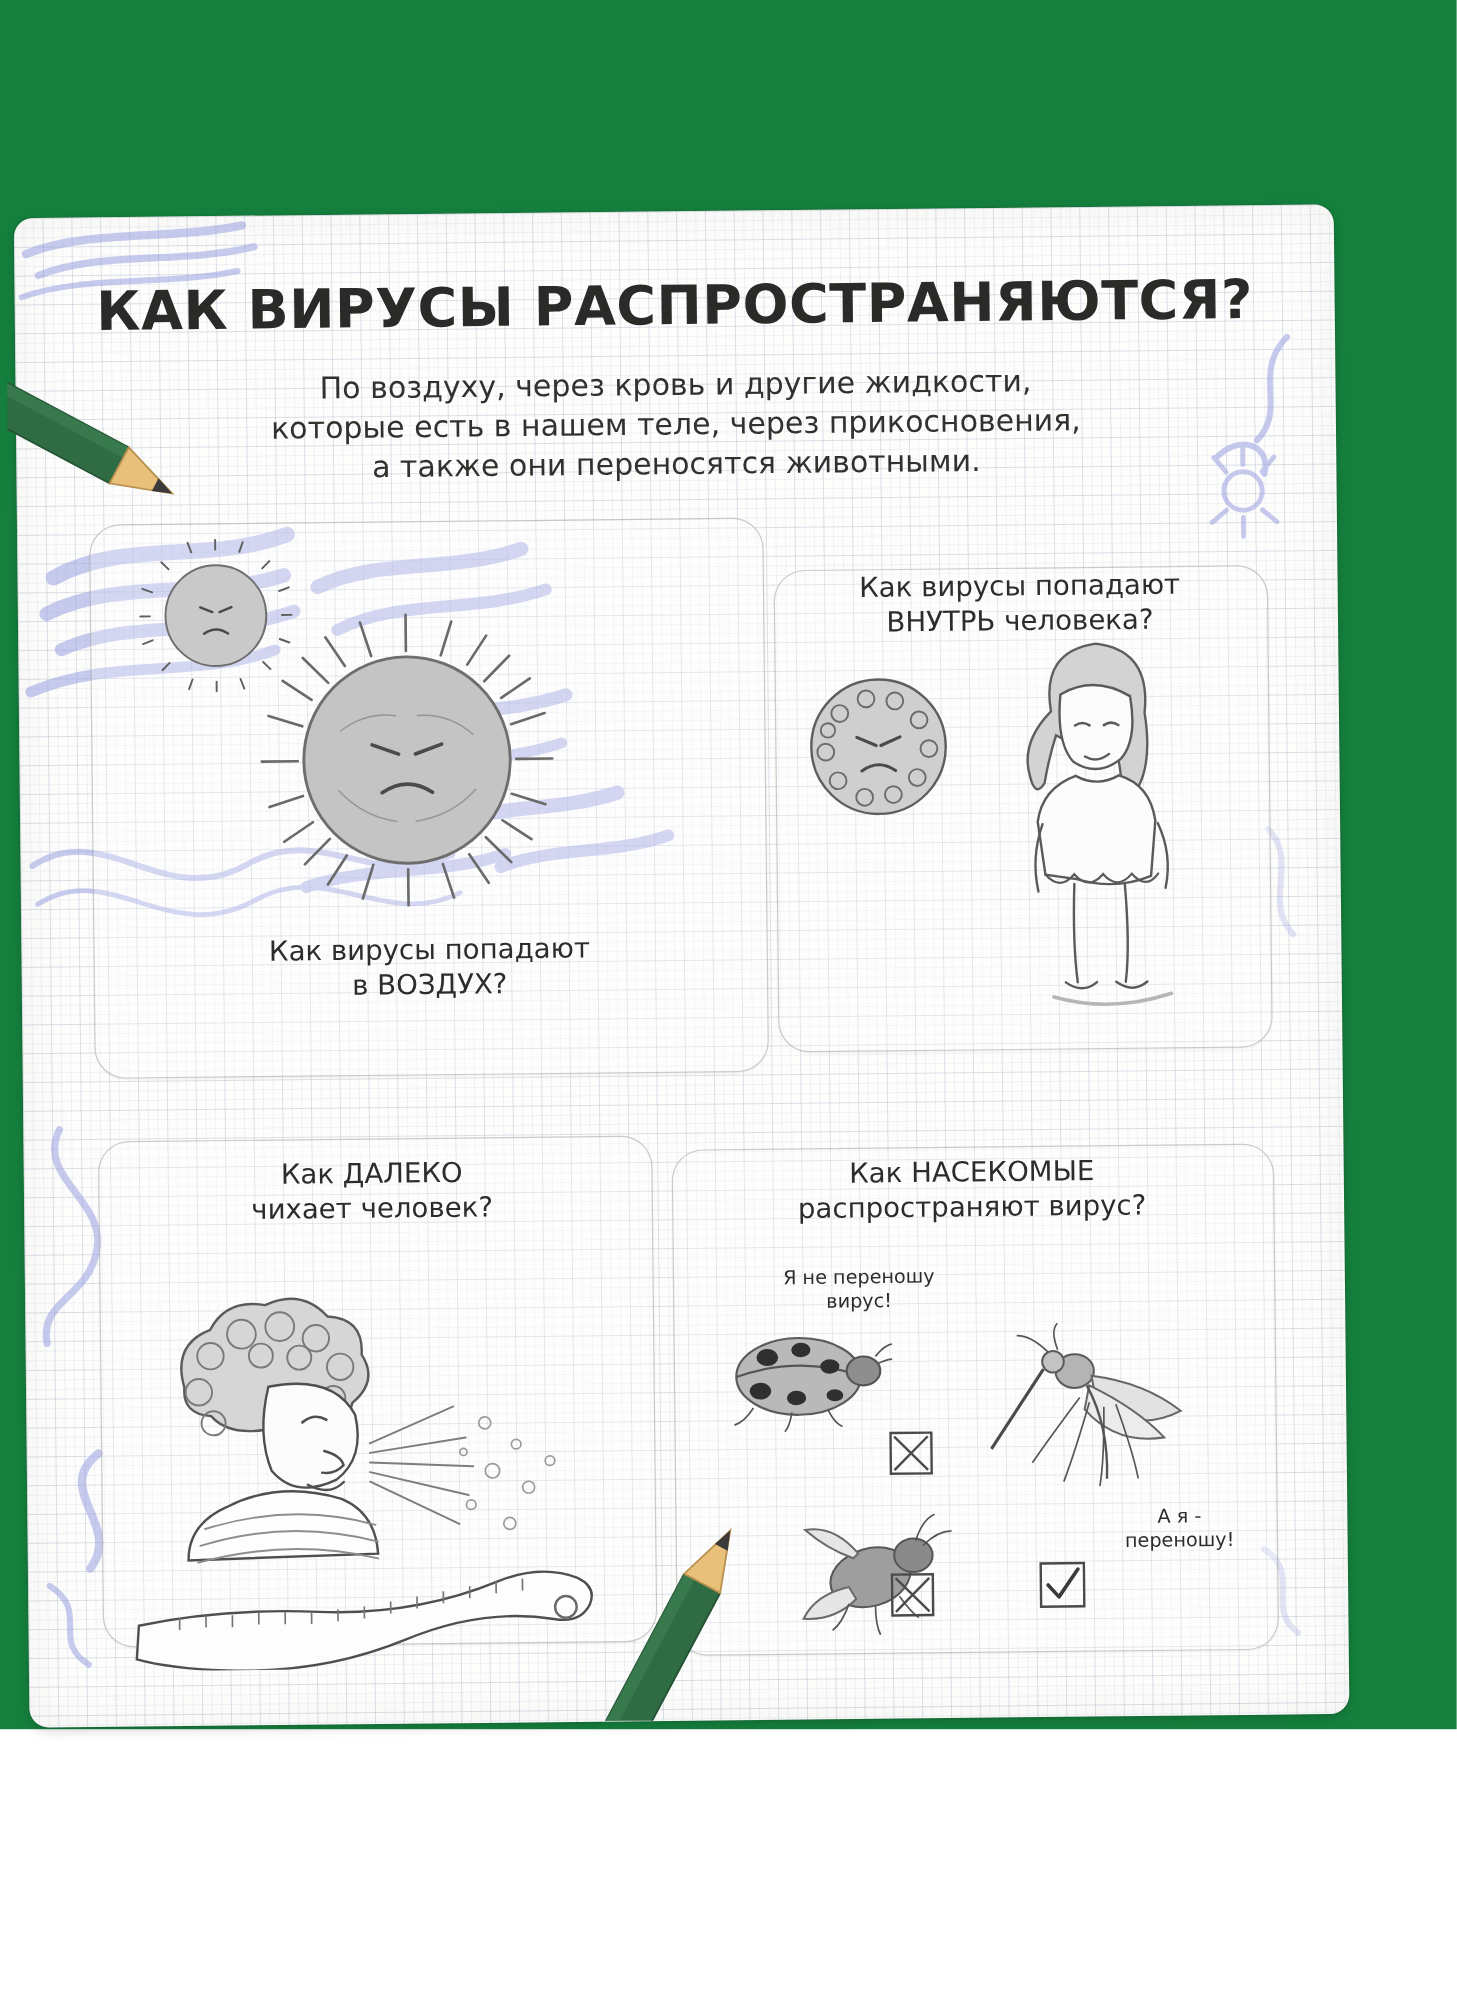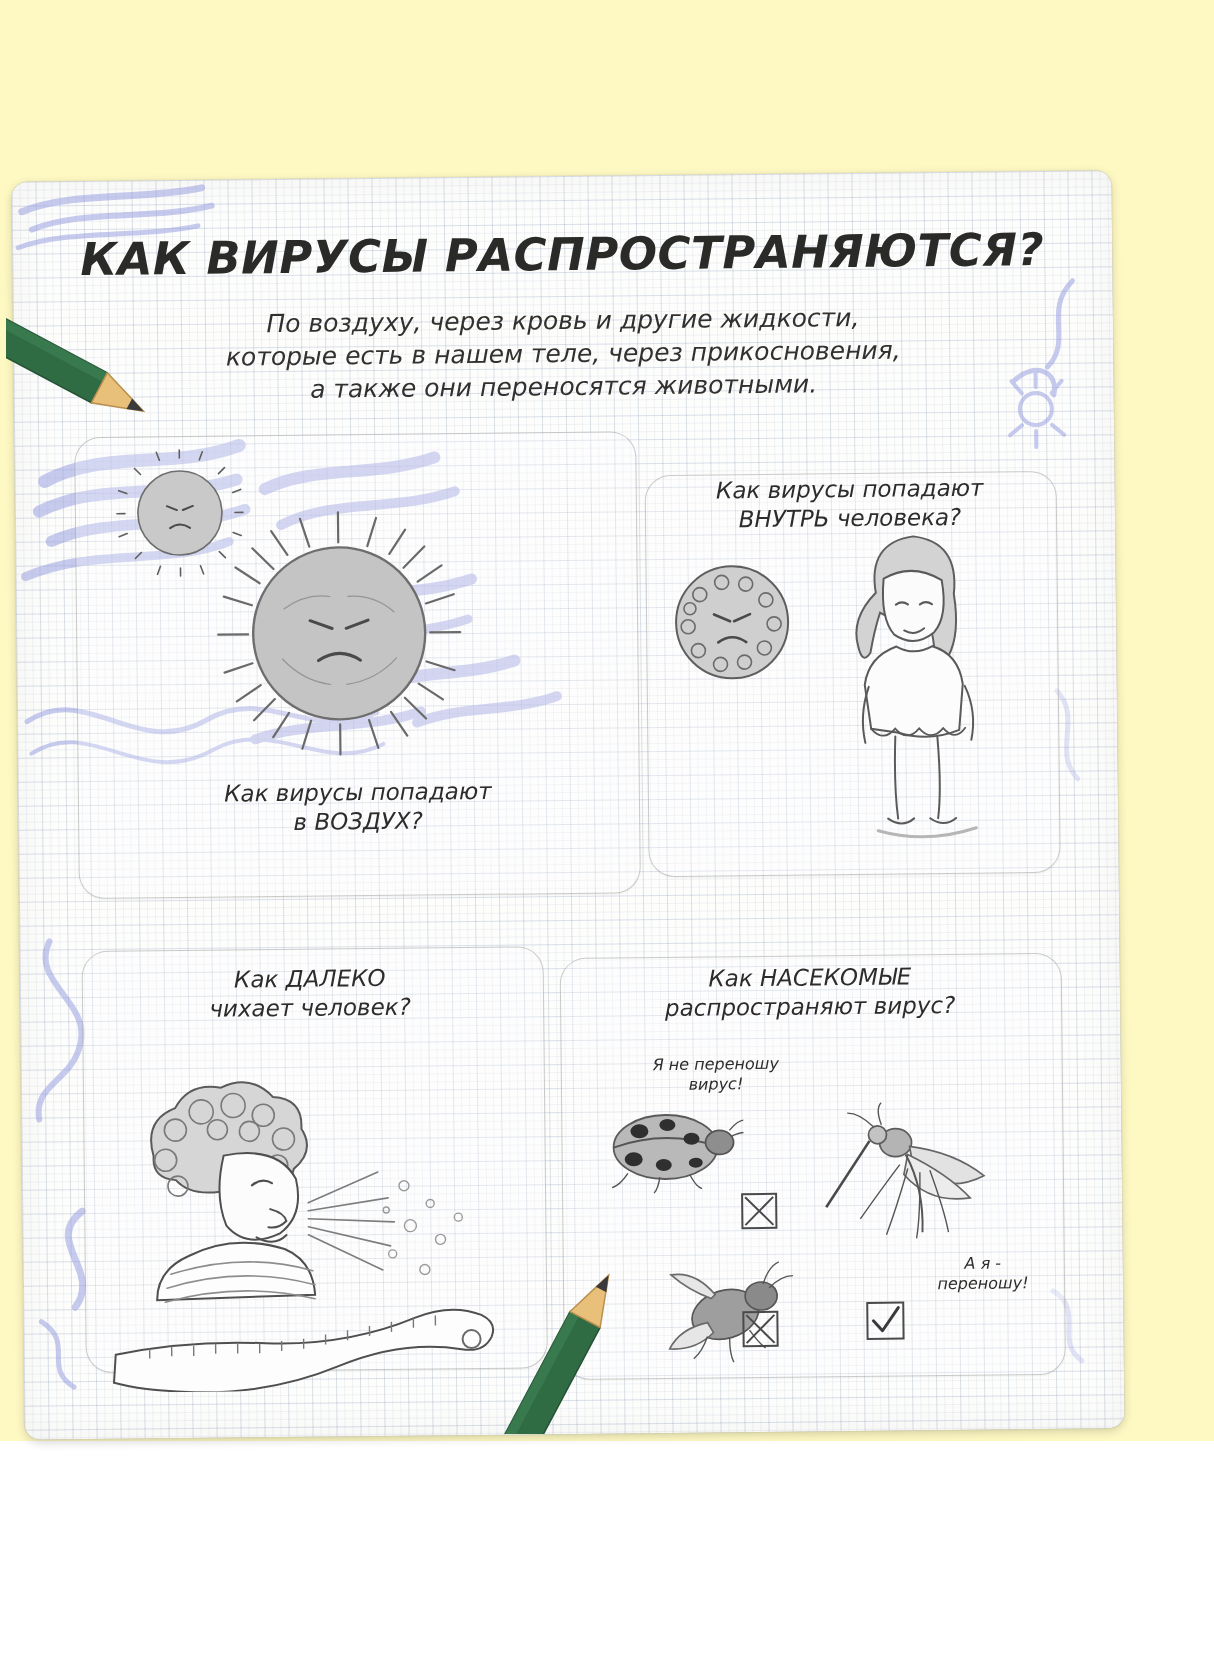--- a/index.html
+++ b/index.html
@@ -13,22 +13,21 @@
     position: relative;
     font-family: "Liberation Sans", sans-serif;
     overflow: hidden;
   }
 
   
   .page-wrap {
     position: absolute;
     left: 0; top: 0;
     width: 1214px; height: 1441px;
-    background: #fef9c3;
-    font-style: italic;
+    background: #15803d;
   }
 
   .board {
     position: absolute;
     left: 18px;
     top: 176px;
     width: 1100px;
     height: 1258px;
     background: #fdfdfc;
     border-radius: 16px;

